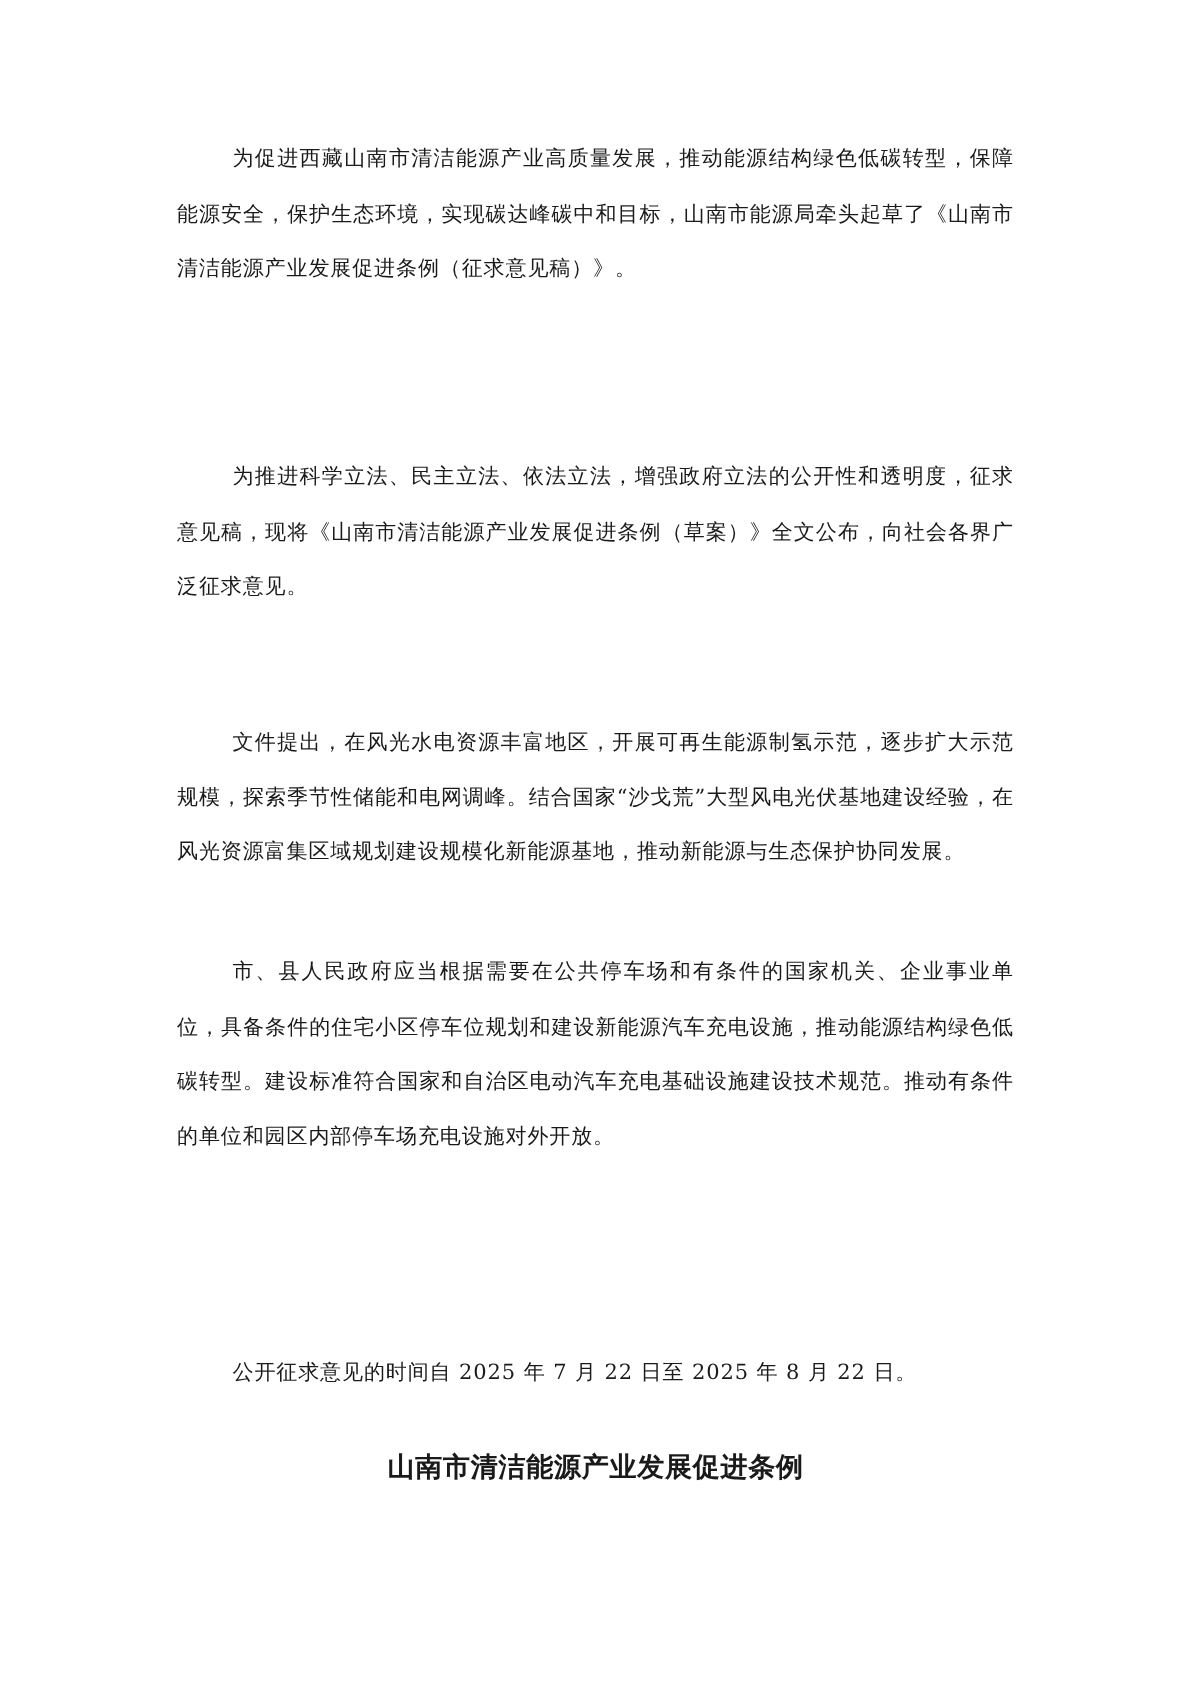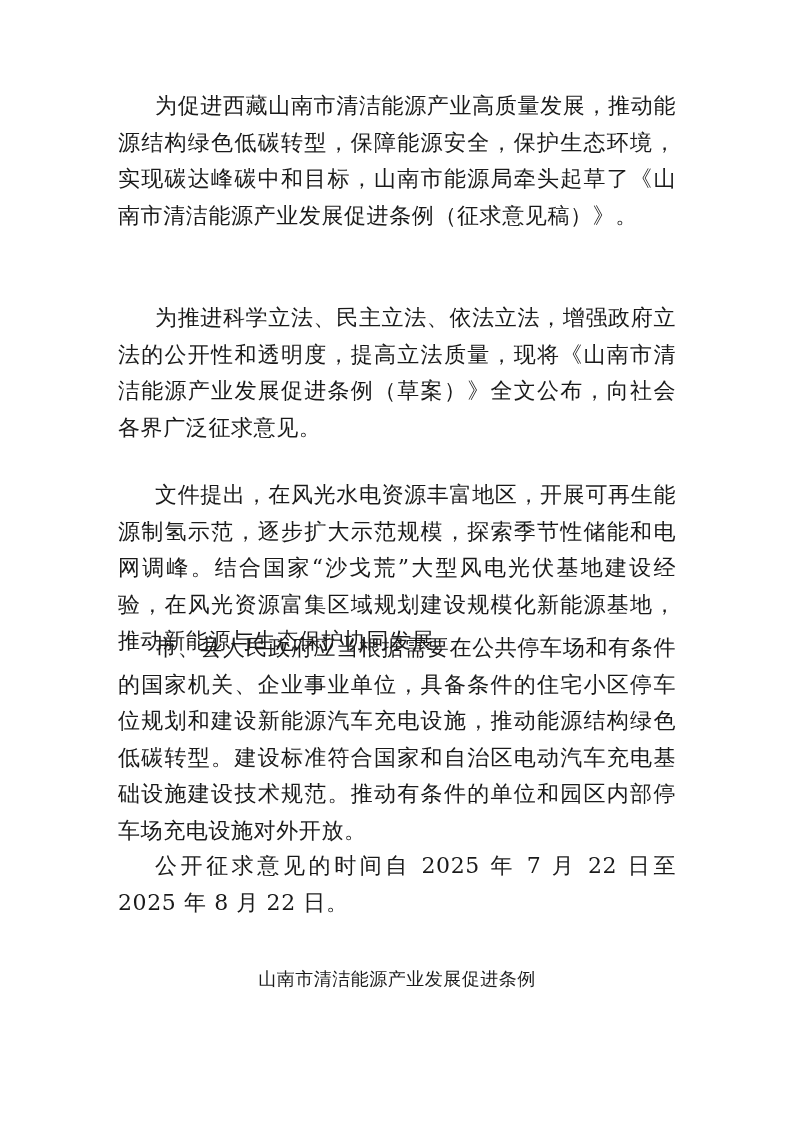--- a/index.html
+++ b/index.html
@@ -1,32 +1,32 @@
 <!DOCTYPE html>
 <html><head>
 <meta charset="utf-8">
 <style>
   html, body { margin: 0; padding: 0; background: #ffffff; }
   body { width: 793px; height: 1122px; position: relative; overflow: hidden;
          font-family: "DejaVu Serif", "Liberation Serif", serif; color: #1a1a1a; }
   .page { position: absolute; left: 118px; top: 88px; width: 558px; }
-  .para { margin: 0; font-size: 22px; line-height: 36.5px; text-indent: 37px;
+  .para { margin: 0; font-size: 14px; line-height: 36.5px; text-indent: 37px;
           text-align: justify; letter-spacing: 0.6px; }
   .p1 { position: absolute; top: 0; }
   .p2 { position: absolute; top: 212px; }
   .p3 { position: absolute; top: 389px; }
   .p4 { position: absolute; top: 542px; }
-  .p5 { position: absolute; top: 760px; }
+  .p5 { position: absolute; top: 809px; }
   .title { position: absolute; top: 873px; left: 0; width: 558px; text-align: center;
-           font-family: "DejaVu Sans", "Liberation Sans", sans-serif; font-weight: normal;
+           font-family: "DejaVu Sans", "Liberation Sans", sans-serif; font-weight: bold;
            font-size: 18px; line-height: 36px; letter-spacing: 0.5px; }
 </style>
 </head>
 <body>
 
 <div class="page">
   <p class="para p1">为促进西藏山南市清洁能源产业高质量发展，推动能源结构绿色低碳转型，保障能源安全，保护生态环境，实现碳达峰碳中和目标，山南市能源局牵头起草了《山南市清洁能源产业发展促进条例（征求意见稿）》。</p>
-  <p class="para p2">为推进科学立法、民主立法、依法立法，增强政府立法的公开性和透明度，提高立法质量，现将《山南市清洁能源产业发展促进条例（草案）》全文公布，向社会各界广泛征求意见。</p>
+  <p class="para p2">为推进科学立法、民主立法、依法立法，增强政府立法的公开性和透明度，征求意见稿，现将《山南市清洁能源产业发展促进条例（草案）》全文公布，向社会各界广泛征求意见。</p>
   <p class="para p3">文件提出，在风光水电资源丰富地区，开展可再生能源制氢示范，逐步扩大示范规模，探索季节性储能和电网调峰。结合国家“沙戈荒”大型风电光伏基地建设经验，在风光资源富集区域规划建设规模化新能源基地，推动新能源与生态保护协同发展。</p>
   <p class="para p4">市、县人民政府应当根据需要在公共停车场和有条件的国家机关、企业事业单位，具备条件的住宅小区停车位规划和建设新能源汽车充电设施，推动能源结构绿色低碳转型。建设标准符合国家和自治区电动汽车充电基础设施建设技术规范。推动有条件的单位和园区内部停车场充电设施对外开放。</p>
   <p class="para p5">公开征求意见的时间自 2025 年 7 月 22 日至 2025 年 8 月 22 日。</p>
   <div class="title">山南市清洁能源产业发展促进条例</div>
 </div>
 
 </body></html>

